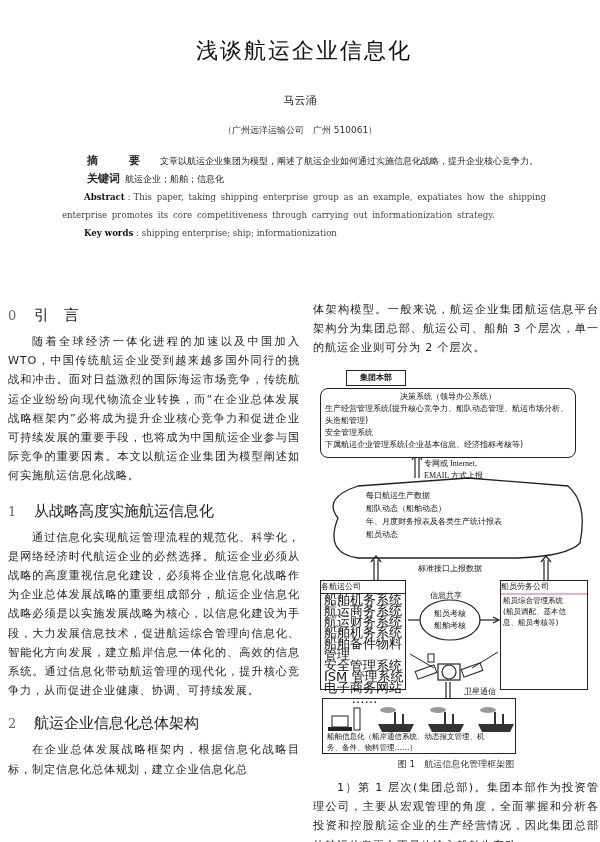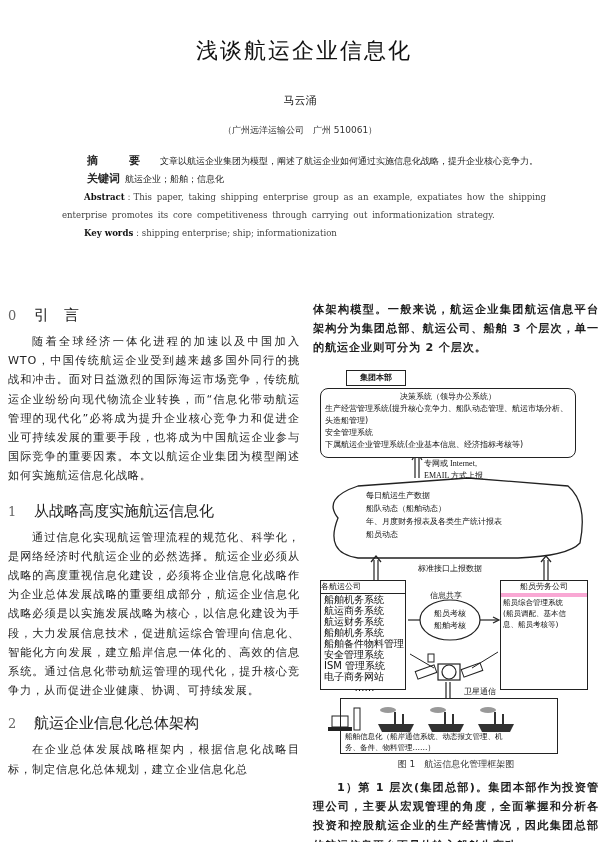--- a/index.html
+++ b/index.html
@@ -14,21 +14,21 @@
   .abstract-block .lbl { font-weight: bold; font-size: 11px; margin-right: 10px; letter-spacing: 10px; }
   .abstract-block .lbl2 { font-weight: bold; font-size: 11px; margin-right: 5px; }
   .abs-cn { text-indent: 25px; }
   .kw-cn { padding-left: 25px; }
   .abs-en { font-family: "DejaVu Serif", serif; font-size: 8.6px; color: #444; text-indent: 22px; text-align: justify; word-spacing: 2px; }
   .abs-en b, .kw-en b { color: #111; }
   .kw-en { font-family: "DejaVu Serif", serif; font-size: 8.6px; color: #444; padding-left: 22px; }
 
   .col { position: absolute; top: 300px; width: 292px; font-size: 11.2px; line-height: 19.2px; color: #1f1f1f; }
   .col-left { left: 8px; }
-  .col-right { left: 313px; width: 286px; font-weight: bold; }
+  .col-right { left: 313px; width: 286px; }
   .sec-head { font-size: 15px; height: 30px; line-height: 30px; margin-bottom: 2px; color: #1a1a1a; }
   .sec-head .num { font-family: "DejaVu Serif", serif; color: #666; font-size: 13px; display: inline-block; width: 26px; }
   .para { text-indent: 24px; text-align: justify; letter-spacing: 0.8px; }
 
   .fig { position: absolute; left: 318px; top: 368px; width: 276px; height: 394px; }
   .fig .box { position: absolute; border: 1.4px solid #222; background: #fff; font-size: 8px; line-height: 12px; color: #111; }
   .fig .txt { position: absolute; font-size: 8px; line-height: 12px; color: #111; white-space: nowrap; font-family: Liberation Serif, serif; }
   .fig-caption { position: absolute; left: 313px; top: 758px; width: 286px; text-align: center; font-size: 9px; color: #333; }
 </style>
 </head>
@@ -50,21 +50,21 @@
   </div>
   <div class="kw-en">
     <b>Key words</b><span>：shipping enterprise; ship; informationization</span>
   </div>
 </div>
 
 <div class="col col-left">
   <div class="sec-head">
     <span class="num">0</span><span>引　言</span>
   </div>
-  <div class="para">随着全球经济一体化进程的加速以及中国加入 WTO，中国传统航运企业受到越来越多国外同行的挑战和冲击。面对日益激烈的国际海运市场竞争，传统航运企业纷纷向现代物流企业转换，而“信息化带动航运管理的现代化”必将成为提升企业核心竞争力和促进企业可持续发展的重要手段，也将成为中国航运企业参与国际竞争的重要因素。本文以航运企业集团为模型阐述如何实施航运信息化战略。</div>
+  <div class="para">随着全球经济一体化进程的加速以及中国加入 WTO，中国传统航运企业受到越来越多国外同行的挑战和冲击。面对日益激烈的国际海运市场竞争，传统航运企业纷纷向现代物流企业转换，而“在企业总体发展战略框架内”必将成为提升企业核心竞争力和促进企业可持续发展的重要手段，也将成为中国航运企业参与国际竞争的重要因素。本文以航运企业集团为模型阐述如何实施航运信息化战略。</div>
 
   <div class="sec-head" style="margin-top:10px">
     <span class="num">1</span><span>从战略高度实施航运信息化</span>
   </div>
   <div class="para">通过信息化实现航运管理流程的规范化、科学化，是网络经济时代航运企业的必然选择。航运企业必须从战略的高度重视信息化建设，必须将企业信息化战略作为企业总体发展战略的重要组成部分，航运企业信息化战略必须是以实施发展战略为核心，以信息化建设为手段，大力发展信息技术，促进航运综合管理向信息化、智能化方向发展，建立船岸信息一体化的、高效的信息系统。通过信息化带动航运管理的现代化，提升核心竞争力，从而促进企业健康、协调、可持续发展。</div>
 
   <div class="sec-head" style="margin-top:8px">
     <span class="num">2</span><span>航运企业信息化总体架构</span>
   </div>
   <div class="para">在企业总体发展战略框架内，根据信息化战略目标，制定信息化总体规划，建立企业信息化总</div>
@@ -139,49 +139,49 @@
   <div class="txt" style="left:106px;top:102px">EMAIL 方式上报</div>
 
   <div class="txt" style="left:48px;top:122px">每日航运生产数据</div>
   <div class="txt" style="left:48px;top:135px">船队动态（船舶动态）</div>
   <div class="txt" style="left:48px;top:148px">年、月度财务报表及各类生产统计报表</div>
   <div class="txt" style="left:48px;top:161px">船员动态</div>
   <div class="txt" style="left:100px;top:195px">标准接口上报数据</div>
 
   <div class="box" style="left:2px;top:212px;width:86px;height:110px">
     <div style="border-bottom:1px solid #222">各航运公司</div>
-    <div style="padding-left:3px;line-height:11px;font-size:10px">
+    <div style="padding-left:3px;line-height:11px;font-size:13px">
       <div>船舶机务系统</div>
       <div>航运商务系统</div>
       <div>航运财务系统</div>
       <div>船舶机务系统</div>
       <div>船舶备件物料管理</div>
       <div>安全管理系统</div>
       <div>ISM 管理系统</div>
       <div>电子商务网站</div>
       <div style="text-align:center">……</div>
     </div>
   </div>
 
   <div class="txt" style="left:112px;top:222px">信息共享</div>
   <div class="txt" style="left:116px;top:240px">船员考核</div>
   <div class="txt" style="left:116px;top:252px">船舶考核</div>
 
   <div class="box" style="left:182px;top:212px;width:88px;height:110px">
-    <div style="text-align:center;border-bottom:4px solid #f9a8d4">船员劳务公司</div>
+    <div style="border-bottom:2px solid #f9a8d4">船员劳务公司</div>
     <div style="padding-left:2px;font-size:7.5px;line-height:11px">
       <div>船员综合管理系统</div>
       <div>(船员调配、基本信</div>
       <div>息、船员考核等)</div>
     </div>
   </div>
 
   <div class="txt" style="left:146px;top:318px">卫星通信</div>
 
-  <div class="box" style="left:22px;top:330px;width:218px;height:56px;border-color:#222;background:transparent">
+  <div class="box" style="left:4px;top:330px;width:194px;height:56px;border-color:#222;background:transparent">
     <div style="position:absolute;left:4px;top:32px;font-size:7.5px;line-height:11px;white-space:nowrap">船舶信息化（船岸通信系统、动态报文管理、机</div>
     <div style="position:absolute;left:4px;top:43px;font-size:7.5px;line-height:11px;white-space:nowrap">务、备件、物料管理……）</div>
   </div>
 </div>
 
 <div class="fig-caption">图 1　航运信息化管理框架图</div>
 
 <div class="col col-right" style="top:778px">
   <div class="para">1）第 1 层次(集团总部)。集团本部作为投资管理公司，主要从宏观管理的角度，全面掌握和分析各投资和控股航运企业的生产经营情况，因此集团总部的航运信息平台不是体输入船舶生产动</div>
 </div>

